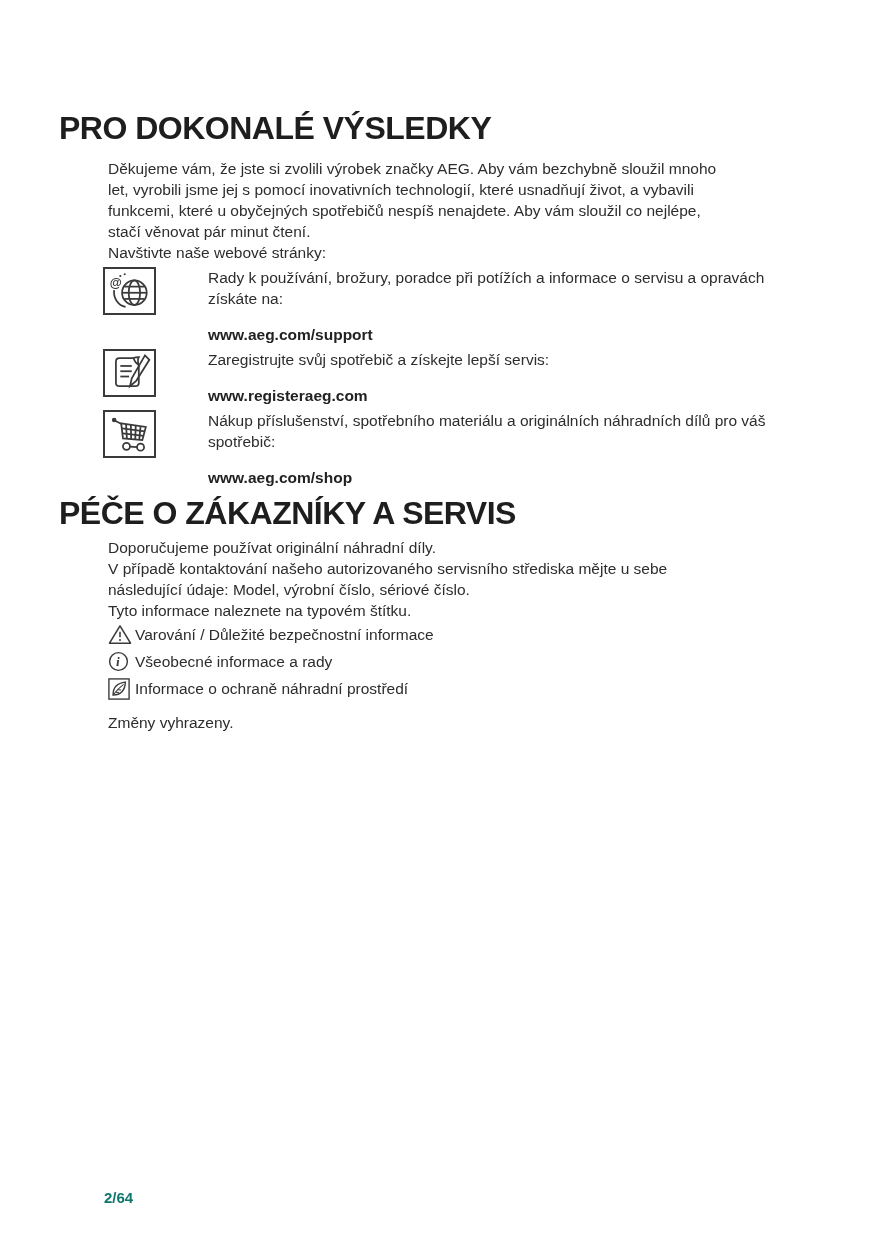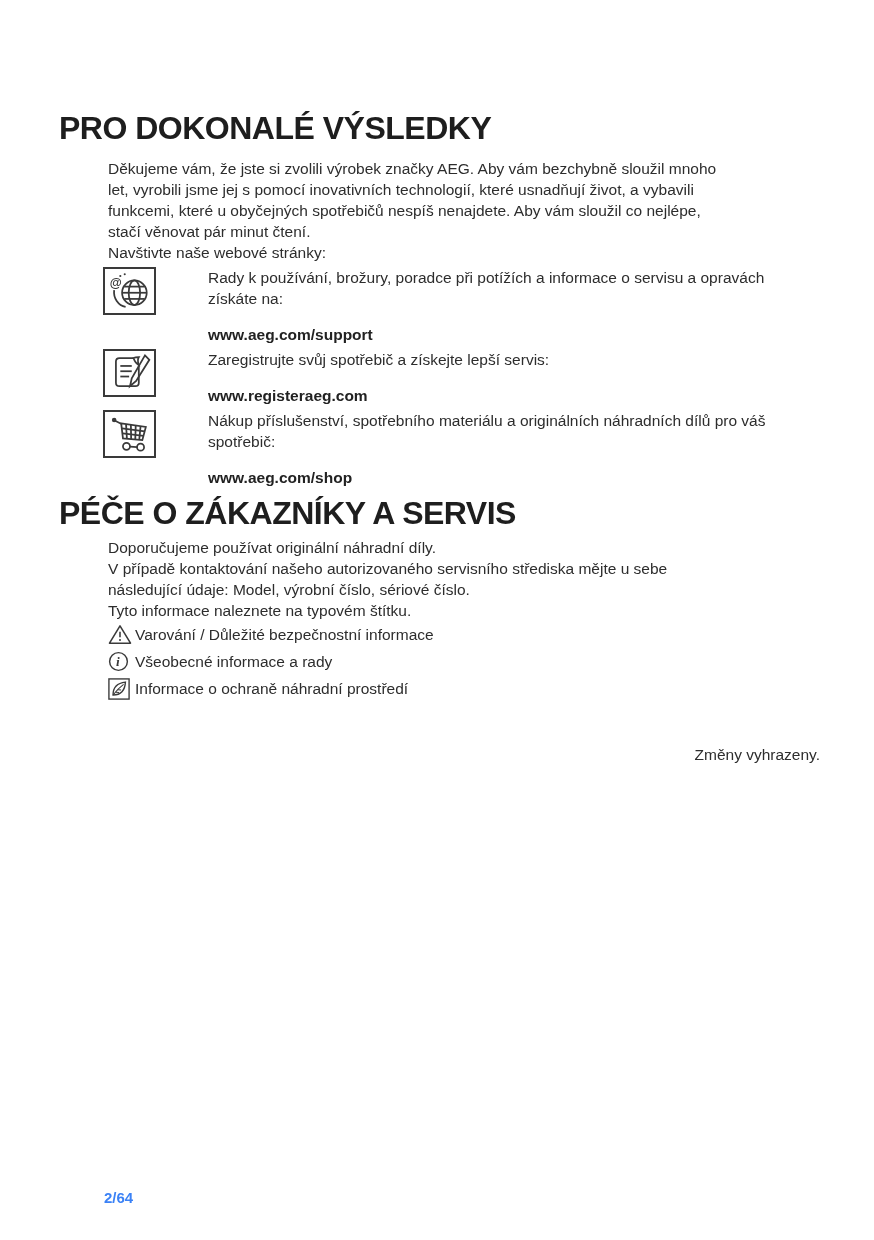--- a/index.html
+++ b/index.html
@@ -37,24 +37,24 @@
     background:#fff;
   }
   .link-text { margin-left:52px; }
   .url { font-weight:700; color:#222;margin-top:15px; }
   h2.second { margin-top:8px; }
   .body2 { margin-top:7px; }
   .notes { margin-top:3px; }
   .note { display:flex; align-items:flex-start; height:25px; margin-bottom:2px; }
   .note-icon { flex:0 0 auto; width:27px; display:flex; align-items:center; }
   .note-text { line-height:21px; white-space:nowrap; }
-  .footnote { margin-top:41px; line-height:21px;text-align:right; }
+  .footnote { margin-top:9px; line-height:21px; }
   .page-number {
     position:absolute; left:104px; top:1189px;
-    font-size:15px; font-weight:700; color:#3b82f6;
+    font-size:15px; font-weight:700; color:#0f766e;
   }
   svg { display:block; }
 </style>
 </head>
 <body>
 
 <div class="page">
 
   <h1>PRO DOKONALÉ VÝSLEDKY</h1>
 

